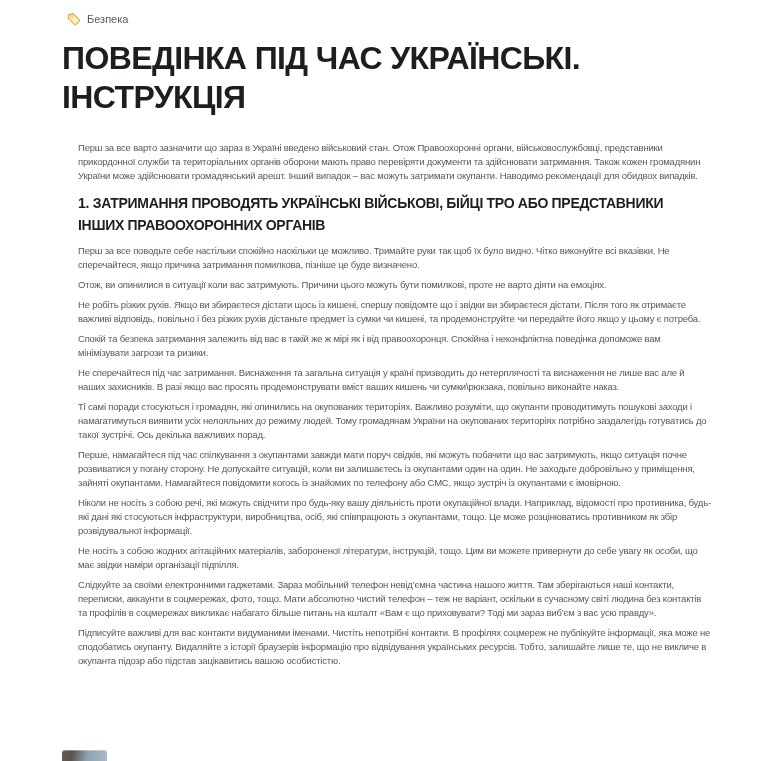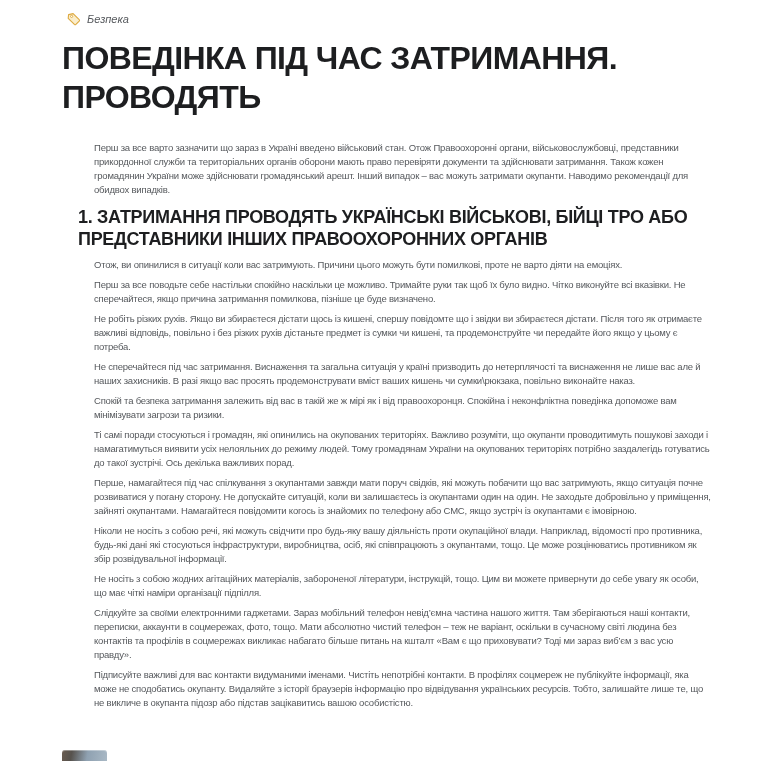--- a/index.html
+++ b/index.html
@@ -17,49 +17,48 @@
   .page {
     padding: 12px 62px 0 62px;
   }
   .tag-row {
     display: flex;
     align-items: center;
     gap: 6px;
     margin-left: 5px;
     height: 14px;
     cursor: pointer;
-    font-style: italic;
   }
   .tag-row svg { display: block; }
   .tag-label {
     font-size: 11px;
     color: #55585c;
   }
   h1.title {
     margin: 13px 0 0 0;
     font-size: 32px;
     line-height: 39px;
     font-weight: 700;
     color: #1d1e20;
     letter-spacing: -0.6px;
   }
   .content {
     margin: 24px 0 0 16px;
     width: 634px;
   }
   .content p {
-    margin: 0 0 6px 16px;
+    margin: 0 0 6px 0;
     font-size: 9.5px;
     line-height: 14px;
     letter-spacing: -0.2px;
     color: #55585c;
   }
   .content h2 {
     margin: 9px 0 8px 0;
-    font-size: 18px;
+    font-size: 14px;
     line-height: 22px;
     font-weight: 700;
     color: #1d1e20;
     letter-spacing: -0.3px;
   }
   .thumb {
     position: absolute;
     left: 62px;
     top: 750px;
     width: 45px;
@@ -75,36 +74,36 @@
 <div class="page">
 
   <div class="tag-row">
     <svg width="14" height="14" viewBox="0 0 14 14" aria-hidden="true">
       <path d="M1.6 2.6 L6.1 1.6 L12.2 7.7 A1.1 1.1 0 0 1 12.2 9.2 L8.9 12.4 A1.1 1.1 0 0 1 7.4 12.4 L1.2 6.3 Z" fill="#fbeecb" stroke="#dda940" stroke-width="1.1" stroke-linejoin="round"></path>
       <circle cx="4.6" cy="4.4" r="1.1" fill="#ffffff" stroke="#dda940" stroke-width="0.9"></circle>
     </svg>
     <span class="tag-label">Безпека</span>
   </div>
 
-  <h1 class="title">ПОВЕДІНКА ПІД ЧАС ЗАТРИМАННЯ. ПРОВОДЯТЬ</h1>
+  <h1 class="title">ПОВЕДІНКА ПІД ЧАС УКРАЇНСЬКІ. ІНСТРУКЦІЯ</h1>
 
   <div class="content">
 
     <p>Перш за все варто зазначити що зараз в Україні введено військовий стан. Отож Правоохоронні органи, військовослужбовці, представники прикордонної служби та територіальних органів оборони мають право перевіряти документи та здійснювати затримання. Також кожен громадянин України може здійснювати громадянський арешт. Інший випадок – вас можуть затримати окупанти. Наводимо рекомендації для обидвох випадків.</p>
 
     <h2>1. ЗАТРИМАННЯ ПРОВОДЯТЬ УКРАЇНСЬКІ ВІЙСЬКОВІ, БІЙЦІ ТРО АБО ПРЕДСТАВНИКИ ІНШИХ ПРАВООХОРОННИХ ОРГАНІВ</h2>
+    <p>Перш за все поводьте себе настільки спокійно наскільки це можливо. Тримайте руки так щоб їх було видно. Чітко виконуйте всі вказівки. Не сперечайтеся, якщо причина затримання помилкова, пізніше це буде визначено.</p>
     <p>Отож, ви опинилися в ситуації коли вас затримують. Причини цього можуть бути помилкові, проте не варто діяти на емоціях.</p>
-    <p>Перш за все поводьте себе настільки спокійно наскільки це можливо. Тримайте руки так щоб їх було видно. Чітко виконуйте всі вказівки. Не сперечайтеся, якщо причина затримання помилкова, пізніше це буде визначено.</p>
     <p>Не робіть різких рухів. Якщо ви збираєтеся дістати щось із кишені, спершу повідомте що і звідки ви збираєтеся дістати. Після того як отримаєте важливі відповідь, повільно і без різких рухів дістаньте предмет із сумки чи кишені, та продемонструйте чи передайте його якщо у цьому є потреба.</p>
+    <p>Спокій та безпека затримання залежить від вас в такій же ж мірі як і від правоохоронця. Спокійна і неконфліктна поведінка допоможе вам мінімізувати загрози та ризики.</p>
     <p>Не сперечайтеся під час затримання. Виснаження та загальна ситуація у країні призводить до нетерплячості та виснаження не лише вас але й наших захисників. В разі якщо вас просять продемонструвати вміст ваших кишень чи сумки\рюкзака, повільно виконайте наказ.</p>
-    <p>Спокій та безпека затримання залежить від вас в такій же ж мірі як і від правоохоронця. Спокійна і неконфліктна поведінка допоможе вам мінімізувати загрози та ризики.</p>
 
     <p>Ті самі поради стосуються і громадян, які опинились на окупованих територіях. Важливо розуміти, що окупанти проводитимуть пошукові заходи і намагатимуться виявити усіх нелояльних до режиму людей. Тому громадянам України на окупованих територіях потрібно заздалегідь готуватись до такої зустрічі. Ось декілька важливих порад.</p>
     <p>Перше, намагайтеся під час спілкування з окупантами завжди мати поруч свідків, які можуть побачити що вас затримують, якщо ситуація почне розвиватися у погану сторону. Не допускайте ситуацій, коли ви залишаєтесь із окупантами один на один. Не заходьте добровільно у приміщення, зайняті окупантами. Намагайтеся повідомити когось із знайомих по телефону або СМС, якщо зустріч із окупантами є імовірною.</p>
     <p>Ніколи не носіть з собою речі, які можуть свідчити про будь-яку вашу діяльність проти окупаційної влади. Наприклад, відомості про противника, будь-які дані які стосуються інфраструктури, виробництва, осіб, які співпрацюють з окупантами, тощо. Це може розцінюватись противником як збір розвідувальної інформації.</p>
-    <p>Не носіть з собою жодних агітаційних матеріалів, забороненої літератури, інструкцій, тощо. Цим ви можете привернути до себе увагу як особи, що має чіткі наміри організації підпілля.</p>
+    <p>Не носіть з собою жодних агітаційних матеріалів, забороненої літератури, інструкцій, тощо. Цим ви можете привернути до себе увагу як особи, що має звідки наміри організації підпілля.</p>
     <p>Слідкуйте за своїми електронними гаджетами. Зараз мобільний телефон невід’ємна частина нашого життя. Там зберігаються наші контакти, переписки, аккаунти в соцмережах, фото, тощо. Мати абсолютно чистий телефон – теж не варіант, оскільки в сучасному світі людина без контактів та профілів в соцмережах викликає набагато більше питань на кшталт «Вам є що приховувати? Тоді ми зараз виб’єм з вас усю правду».</p>
     <p>Підписуйте важливі для вас контакти видуманими іменами. Чистіть непотрібні контакти. В профілях соцмереж не публікуйте інформації, яка може не сподобатись окупанту. Видаляйте з історії браузерів інформацію про відвідування українських ресурсів. Тобто, залишайте лише те, що не викличе в окупанта підозр або підстав зацікавитись вашою особистістю.</p>
 
   </div>
 </div>
 
 <div class="thumb"></div>
 
 </body></html>

